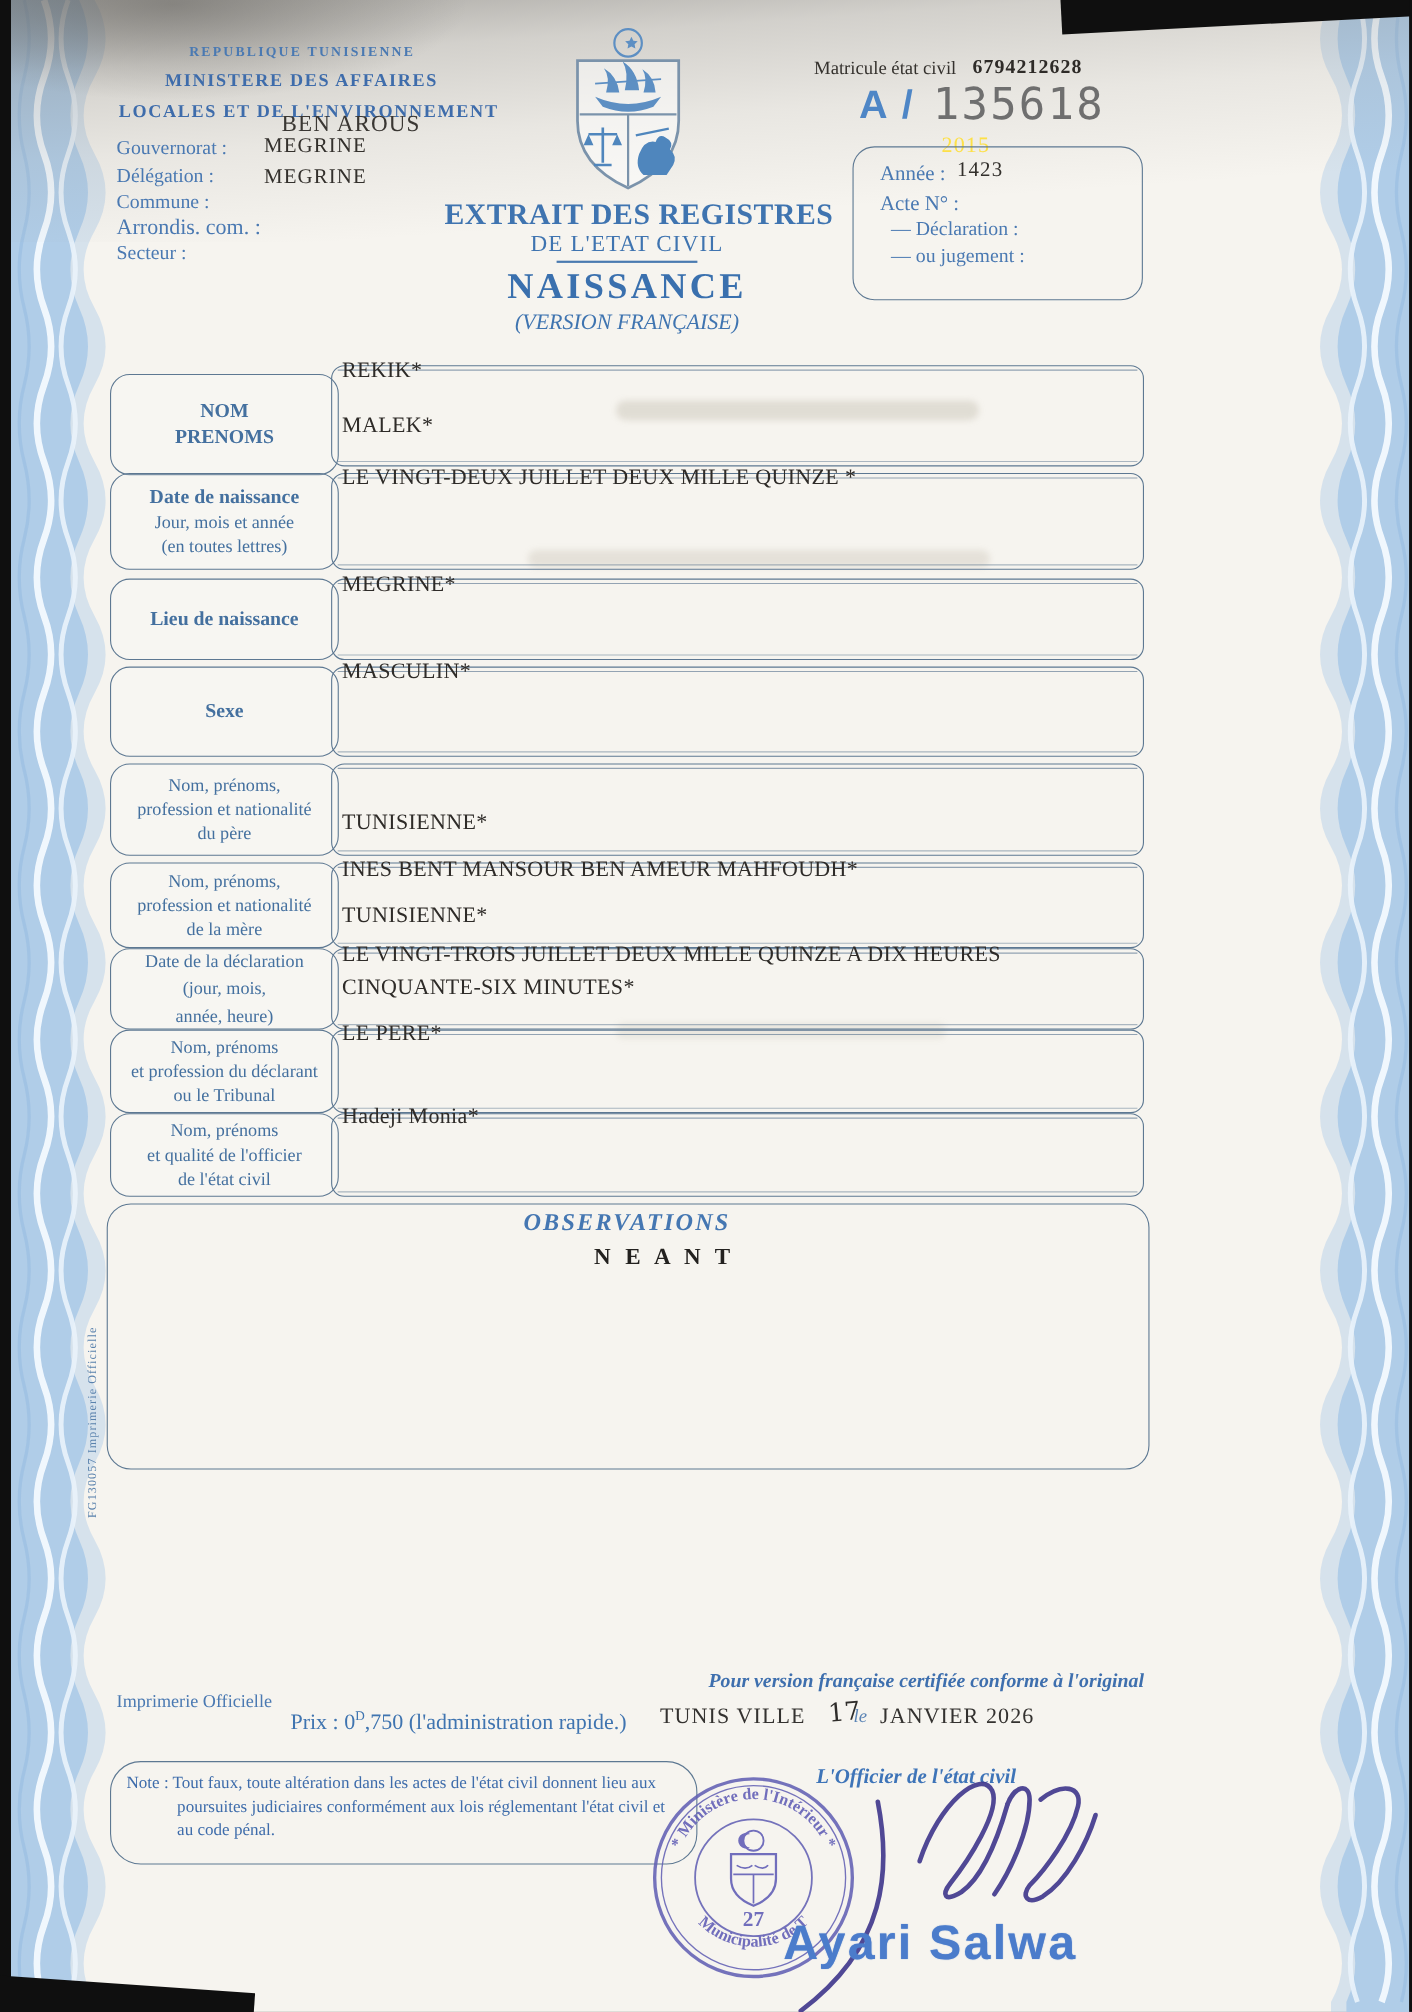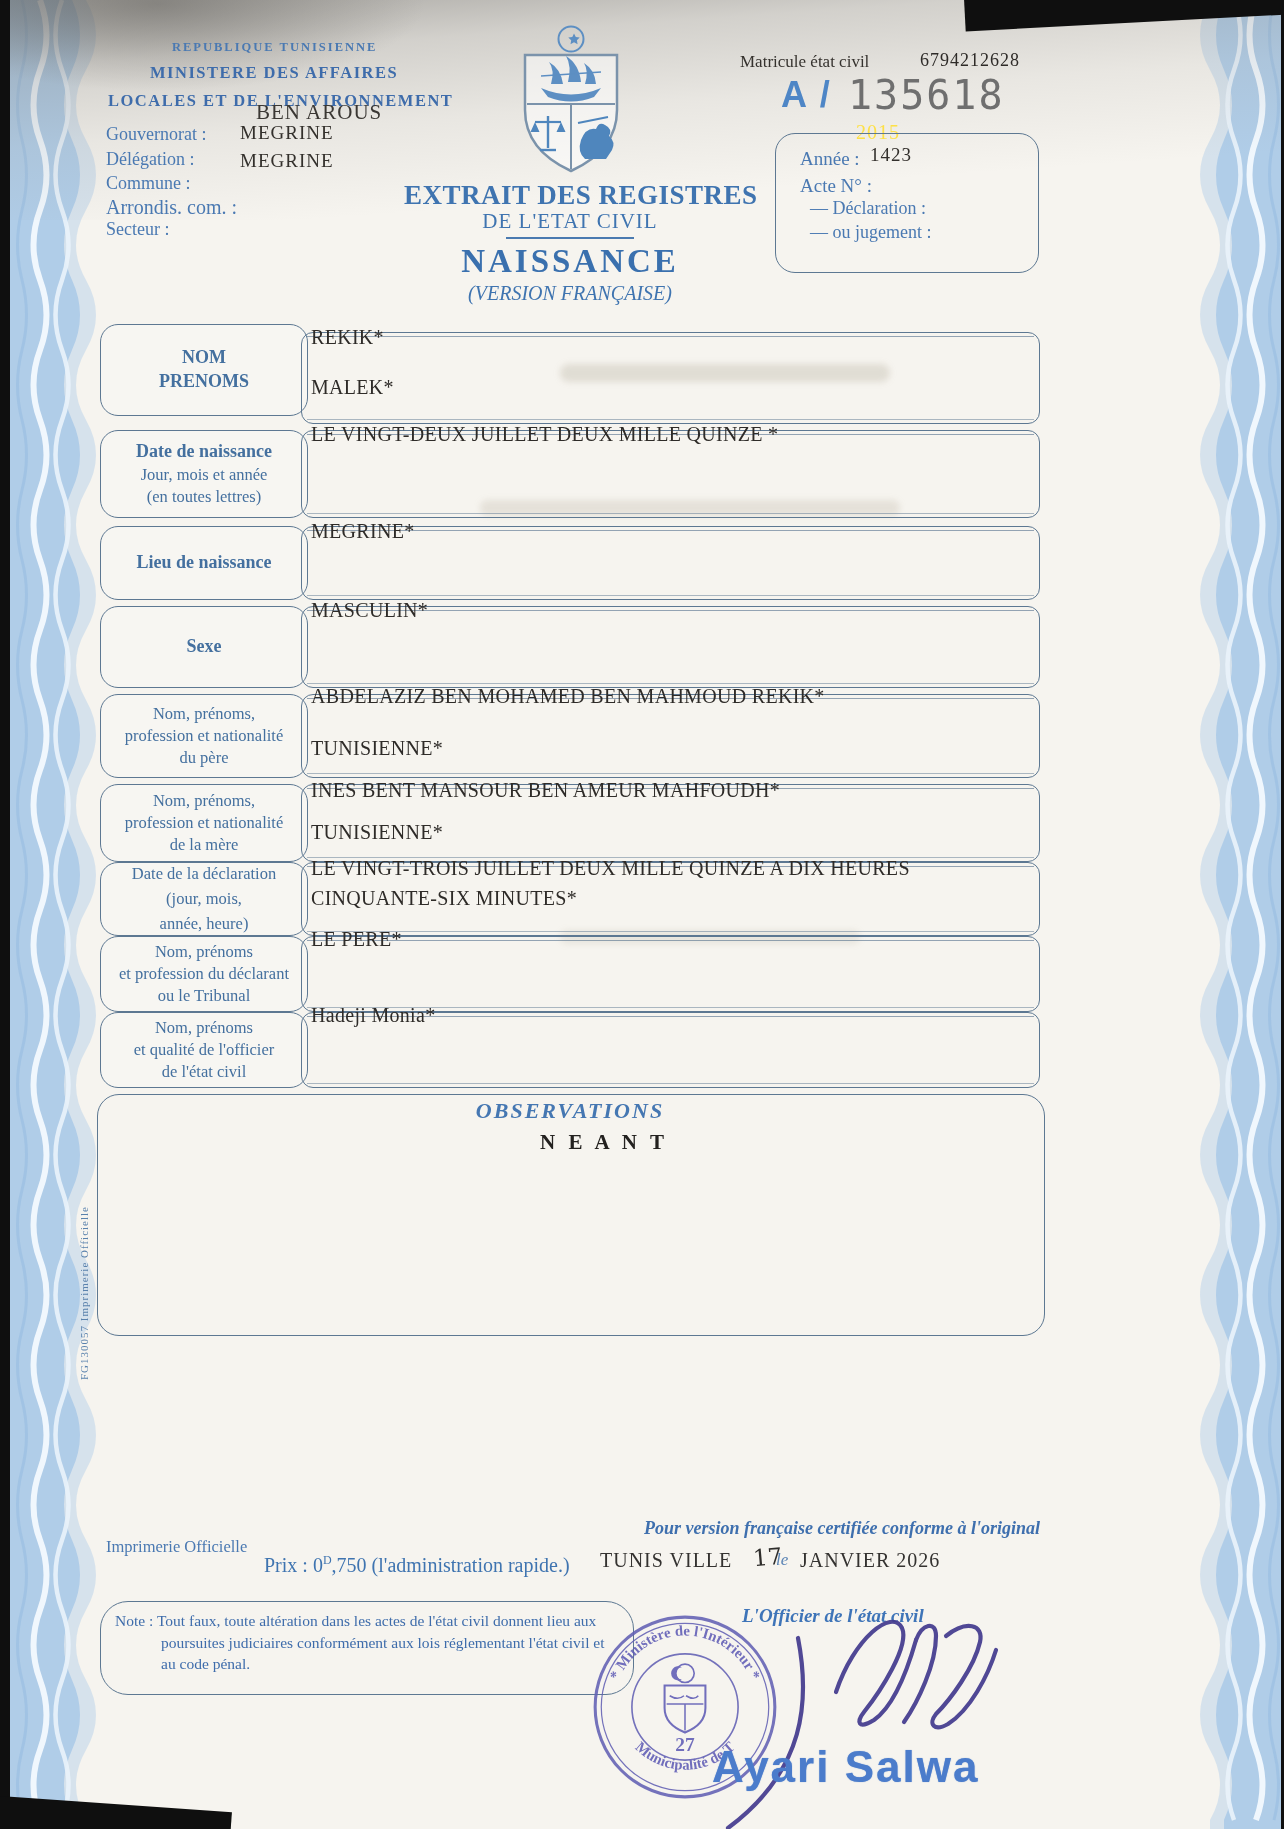--- a/index.html
+++ b/index.html
@@ -108,36 +108,36 @@
     <path d="M67 99 l30 -6" stroke="#4f86bd" stroke-width="2"></path>
   </svg>
 
   <div class="t" style="left:404px;top:180px;width:332px;text-align:center;font-size:27px;font-weight:bold;color:#3f74b0;letter-spacing:.5px;">EXTRAIT DES REGISTRES</div>
   <div class="t" style="left:404px;top:209px;width:332px;text-align:center;font-size:21px;color:#3f74b0;letter-spacing:1px;">DE L'ETAT CIVIL</div>
   <div style="position:absolute;left:506px;top:237px;width:128px;height:2px;background:#4a7ab0;"></div>
   <div class="t" style="left:404px;top:243px;width:332px;text-align:center;font-size:33px;font-weight:bold;color:#3a70ae;letter-spacing:3px;">NAISSANCE</div>
   <div class="t" style="left:404px;top:282px;width:332px;text-align:center;font-size:20px;font-style:italic;color:#3f74b0;">(VERSION FRANÇAISE)</div>
 
   <div class="t" style="left:740px;top:52px;font-size:17px;color:#35322e;">Matricule état civil</div>
-  <div class="t" style="left:884px;top:50px;font-size:18px;font-weight:normal;color:#2e2b28;letter-spacing:1px;margin-left:36px;">6794212628</div>
+  <div class="t" style="left:884px;top:50px;font-size:18px;font-weight:bold;color:#2e2b28;letter-spacing:1px;">6794212628</div>
   <div class="serial-a">A /</div>
   <div class="serial-n">135618</div>
   <div class="t" style="left:856px;top:121px;font-size:20px;color:#fde047;letter-spacing:1px;">2015</div>
   <div class="actebox"></div>
   <div class="t" style="left:800px;top:148px;font-size:19px;color:#4a79b2;">Année :</div>
   <div class="t" style="left:870px;top:144px;font-size:19px;color:#33302c;letter-spacing:1px;">1423</div>
   <div class="t" style="left:800px;top:175px;font-size:19px;color:#4a79b2;">Acte N° :</div>
   <div class="t" style="left:810px;top:198px;font-size:18px;color:#4a79b2;">— Déclaration :</div>
   <div class="t" style="left:810px;top:222px;font-size:18px;color:#4a79b2;">— ou jugement :</div>
 
   <div class="smudge" style="left:560px;top:364px;width:330px;height:18px;background:rgba(140,128,104,.20);"></div>
   <div class="smudge" style="left:480px;top:500px;width:420px;height:16px;background:rgba(140,128,104,.16);"></div>
   <div class="smudge" style="left:560px;top:930px;width:300px;height:14px;background:rgba(140,128,104,.12);"></div>
 
-  <div class="lbox" style="top:324px;height:90px;">
+  <div class="lbox" style="top:340px;height:90px;">
     <span class="b">NOM</span>
     <span class="b">PRENOMS</span>
   </div>
   <div class="vbox" style="top:332px;height:90px;">
     <span class="val" style="top:-7px;">REKIK*</span>
     <span class="val" style="top:43px;">MALEK*</span>
   </div>
 
   <div class="lbox" style="top:430px;height:86px;">
     <span class="b">Date de naissance</span>
@@ -161,21 +161,20 @@
   <div class="vbox" style="top:606px;height:80px;">
     <span class="val" style="top:-8px;">MASCULIN*</span>
   </div>
 
   <div class="lbox" style="top:694px;height:82px;">
     <span class="r">Nom, prénoms,</span>
     <span class="r">profession et nationalité</span>
     <span class="r">du père</span>
   </div>
   <div class="vbox" style="top:694px;height:82px;">
-    <span class="val" style="top:-10px;">ABDELAZIZ BEN MOHAMED BEN MAHMOUD REKIK*</span>
     <span class="val" style="top:42px;">TUNISIENNE*</span>
   </div>
 
   <div class="lbox" style="top:784px;height:76px;">
     <span class="r">Nom, prénoms,</span>
     <span class="r">profession et nationalité</span>
     <span class="r">de la mère</span>
   </div>
   <div class="vbox" style="top:784px;height:76px;">
     <span class="val" style="top:-6px;">INES BENT MANSOUR BEN AMEUR MAHFOUDH*</span>

